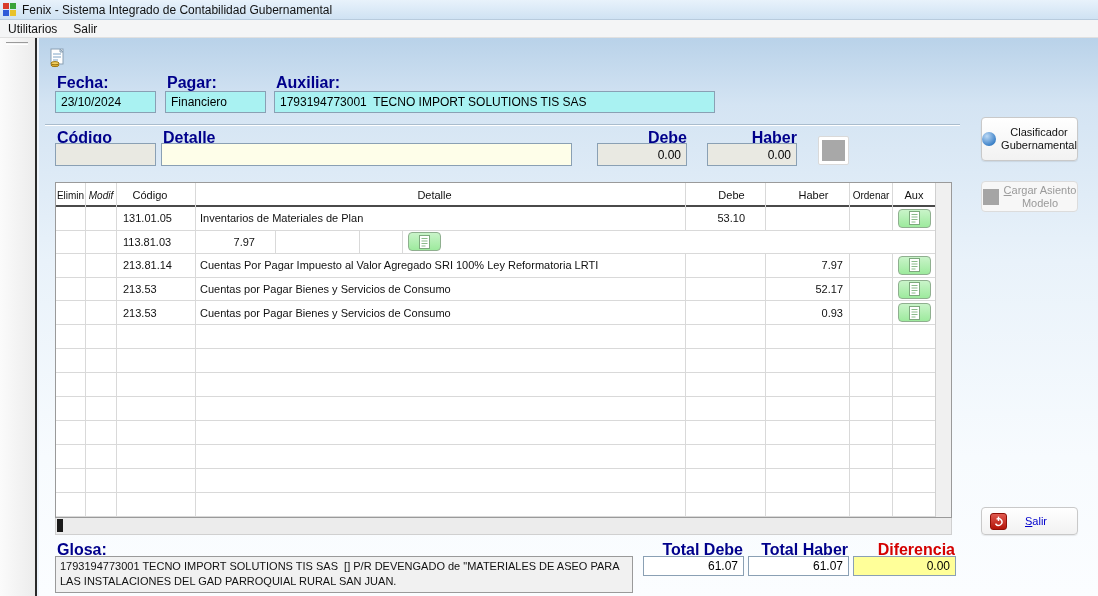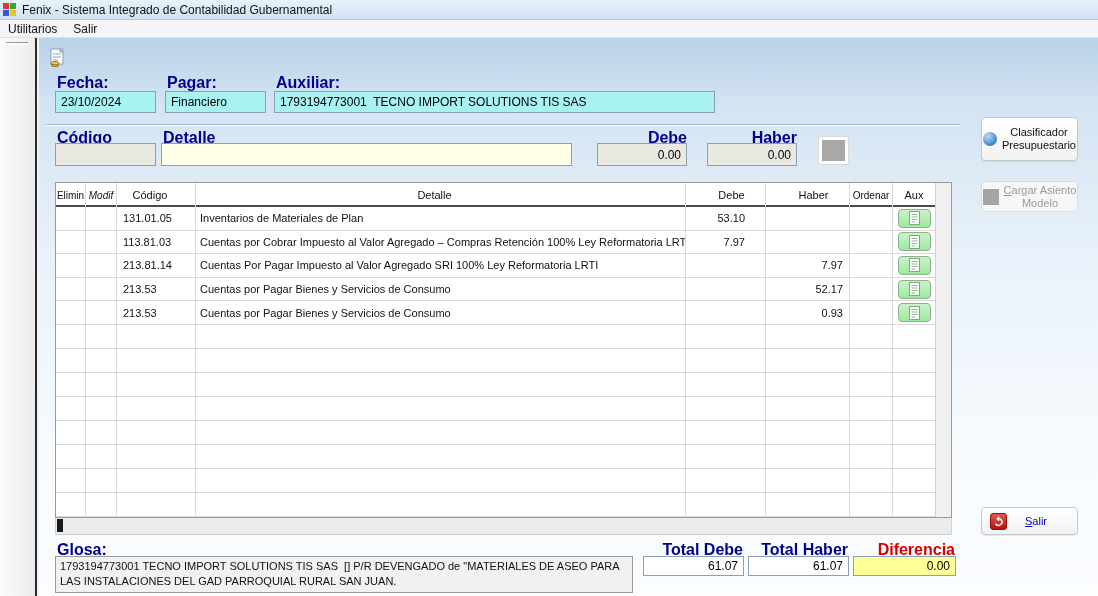--- a/index.html
+++ b/index.html
@@ -185,21 +185,20 @@
                 <line x1="2.5" y1="11" x2="6.5" y2="11" stroke="#8bbb8b"></line>
               </svg>
             </span>
           </div>
       </div>
 
       <div class="grow">
         <div class="c-elimin"></div>
         <div class="c-modif"></div>
         <div class="c-codigo">113.81.03</div>
-        <div class="c-detalle">Cuentas por Cobrar Impuesto al Valor Agregado – Compras Retención 100% Ley Reformatoria LRT</div>
         <div class="c-debe">7.97</div>
         <div class="c-haber"></div>
         <div class="c-ordenar"></div>
         <div class="c-aux">
             <span class="aux-btn">
               <svg width="11" height="14" viewBox="0 0 11 14">
                 <rect x="0.5" y="0.5" width="10" height="13" fill="#ffffff" stroke="#7da87d"></rect>
                 <line x1="2.5" y1="3.5" x2="8.5" y2="3.5" stroke="#8bbb8b"></line>
                 <line x1="2.5" y1="6" x2="8.5" y2="6" stroke="#8bbb8b"></line>
                 <line x1="2.5" y1="8.5" x2="8.5" y2="8.5" stroke="#8bbb8b"></line>
@@ -376,21 +375,21 @@
 
   <div class="side-btn" style="top:52px; height:33px;margin-top:32px;">
     <span class="ball green"></span>
     <span>Plan de Cuentas</span>
   </div>
 
   <div class="side-btn" style="top:79px; height:44px;">
     <span class="ball blue"></span>
     <span class="two-line">
       <span>Clasificador</span><br>
-      <span>Presupuestario</span>
+      <span>Gubernamental</span>
     </span>
   </div>
 
   <div class="side-btn disabled" style="top:143px; height:31px;">
     <span class="gray-chip"></span>
     <span class="two-line">
       <span class="accel">C</span><span>argar Asiento</span><br>
       <span>Modelo</span>
     </span>
   </div>

